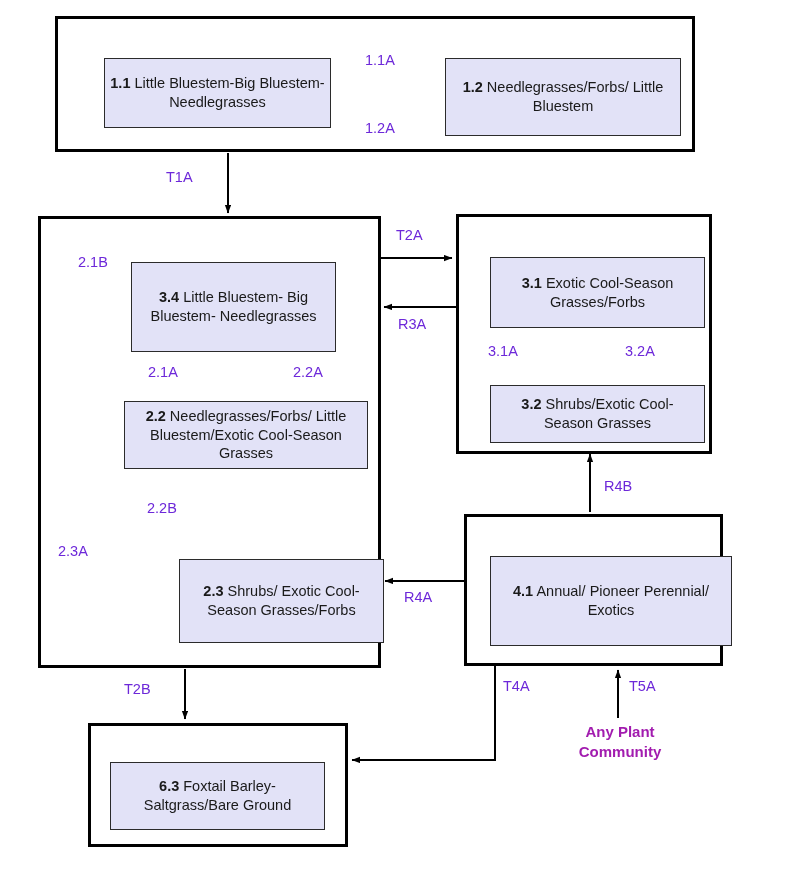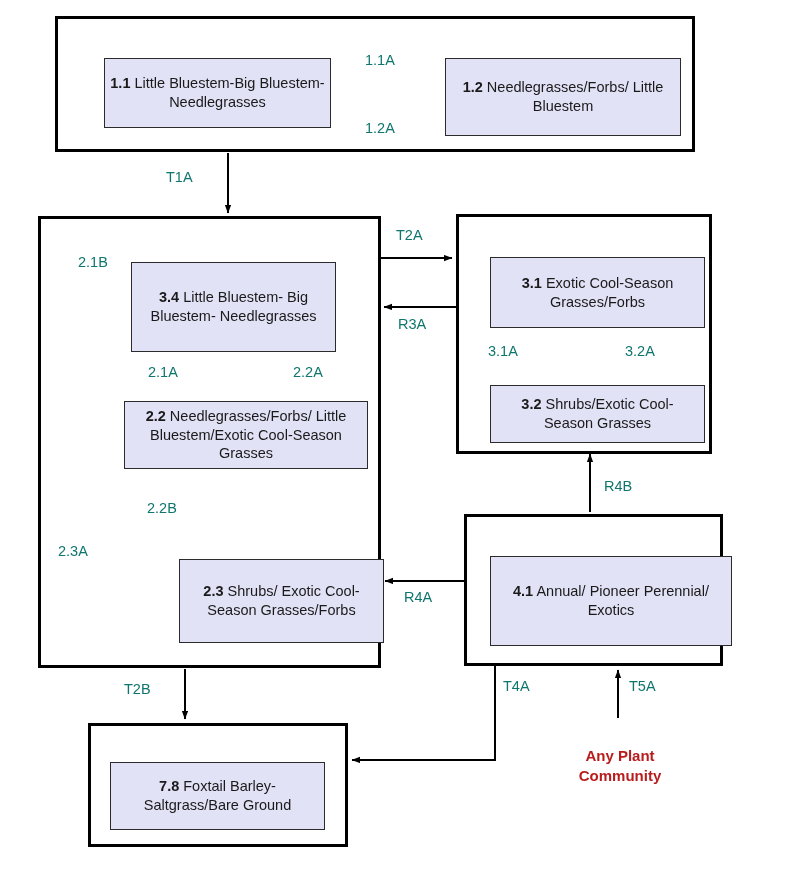--- a/index.html
+++ b/index.html
@@ -50,34 +50,33 @@
     font-size:14.5px;
     line-height:1.28;
     padding:2px 5px;
   }
   .comm-box .num{font-weight:bold;}
   .comm-text{display:block;}
   
   .edge-label{
     position:absolute;
     font-size:14.5px;
-    color:#0f766e;
+    color:#6d28d9;
     white-space:pre;
     z-index:4;
   }
   .plain-node{
     position:absolute;
     font-size:15px;
     font-weight:bold;
-    color:#b91c1c;
+    color:#a21caf;
     text-align:center;
     line-height:1.3;
     z-index:4;
     white-space:pre-line;
-    margin-top:24px;
   }
 </style>
 </head>
 <body>
 
 <div id="diagram">
 
   <svg id="wires" viewBox="0 0 800 876">
     <defs>
       <marker id="ah" markerWidth="9" markerHeight="9" refX="8.2" refY="3.2" orient="auto" markerUnits="userSpaceOnUse">
@@ -201,20 +200,20 @@
 
   <div class="edge-label" style="left:404px;top:589px;">R4A</div>
   <div class="edge-label" style="left:503px;top:678px;">T4A</div>
   <div class="edge-label" style="left:629px;top:678px;">T5A</div>
 
   <div class="state-box" style="left:88px;top:723px;width:260px;height:124px;"></div>
   <div class="state-title" style="left:100px;top:732px;">5.0 Salinized  State</div>
 
   <div class="comm-box" style="left:110px;top:762px;width:215px;height:68px;">
     <span class="comm-text">
-      <b class="num">7.8</b><span> Foxtail Barley- Saltgrass/Bare Ground</span>
+      <b class="num">6.3</b><span> Foxtail Barley- Saltgrass/Bare Ground</span>
     </span>
   </div>
 
   <div class="plain-node" style="left:560px;top:722px;width:120px;">Any Plant
 Community</div>
 
 </div>
 
 </body></html>

